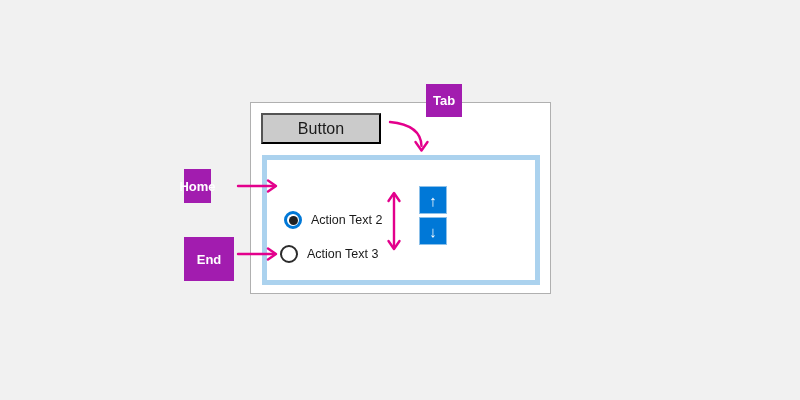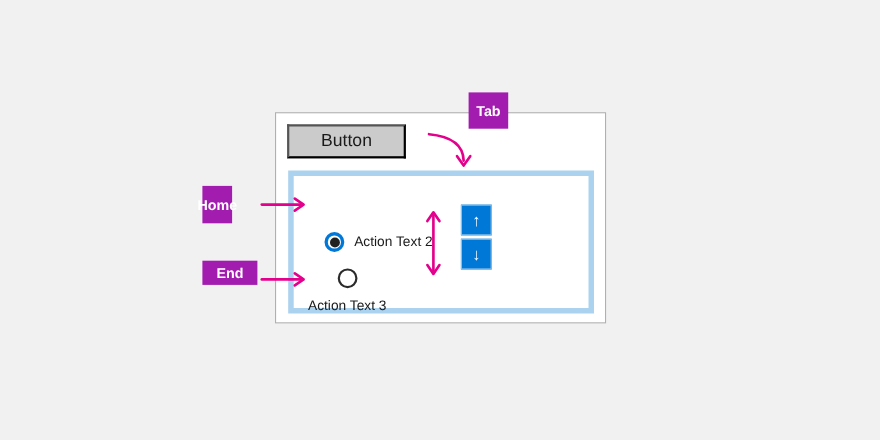--- a/index.html
+++ b/index.html
@@ -4,40 +4,40 @@
 <style>
   html,body{margin:0;padding:0;}
   body{font-family:"Liberation Sans","DejaVu Sans",sans-serif;background:#e9e9e9;}
   .stage{position:relative;width:800px;height:400px;background:#f1f1f1;overflow:hidden;}
 
   
   .panel{position:absolute;left:250px;top:102px;width:301px;height:192px;
          background:#ffffff;border:1px solid #b0b0b0;box-sizing:border-box;}
 
   
-  .gray-button{position:absolute;left:261px;top:113px;width:108px;height:31px;
+  .gray-button{position:absolute;left:261px;top:113px;width:120px;height:31px;
                background:#cbcbcb;display:flex;align-items:center;justify-content:center;
                font-size:16px;color:#1a1a1a;cursor:default;}
 
   
   .key-box{position:absolute;background:#a21caf;color:#ffffff;font-size:13px;font-weight:600;
            display:flex;align-items:center;justify-content:center;z-index:5;}
   .key-tab{left:426px;top:84px;width:36px;height:33px;}
   .key-home{left:184px;top:169px;width:27px;height:34px;}
-  .key-end{left:184px;top:237px;width:50px;height:22px;}
+  .key-end{left:184px;top:237px;width:50px;height:44px;}
 
   
   .focus-region{position:absolute;left:262px;top:155px;width:278px;height:130px;
                 border:5px solid #abd2ee;background:#ffffff;box-sizing:border-box;}
 
   
   .radio-row{position:absolute;display:flex;align-items:center;gap:9px;height:20px;}
   .radio-row.r1{left:280px;top:176px;}
-  .radio-row.r2{left:295px;top:210px;}
-  .radio-row.r3{left:280px;top:244px;flex-direction:column;}
+  .radio-row.r2{left:284px;top:210px;}
+  .radio-row.r3{left:280px;top:244px;}
   .radio{width:18px;height:18px;border-radius:50%;box-sizing:border-box;
          border:2.5px solid #2b2b2b;background:#ffffff;flex:0 0 auto;
          display:flex;align-items:center;justify-content:center;}
   .radio.selected{border:3px solid #0078d7;}
   .radio.selected .dot{width:9px;height:9px;border-radius:50%;background:#212121;}
   .radio-label{font-size:12.5px;color:#1a1a1a;white-space:nowrap;}
 
   
   .spin-button{position:absolute;left:419px;width:28px;height:28px;background:#0078d7;
                border:1px solid #8cc0e9;box-sizing:border-box;color:#ffffff;

